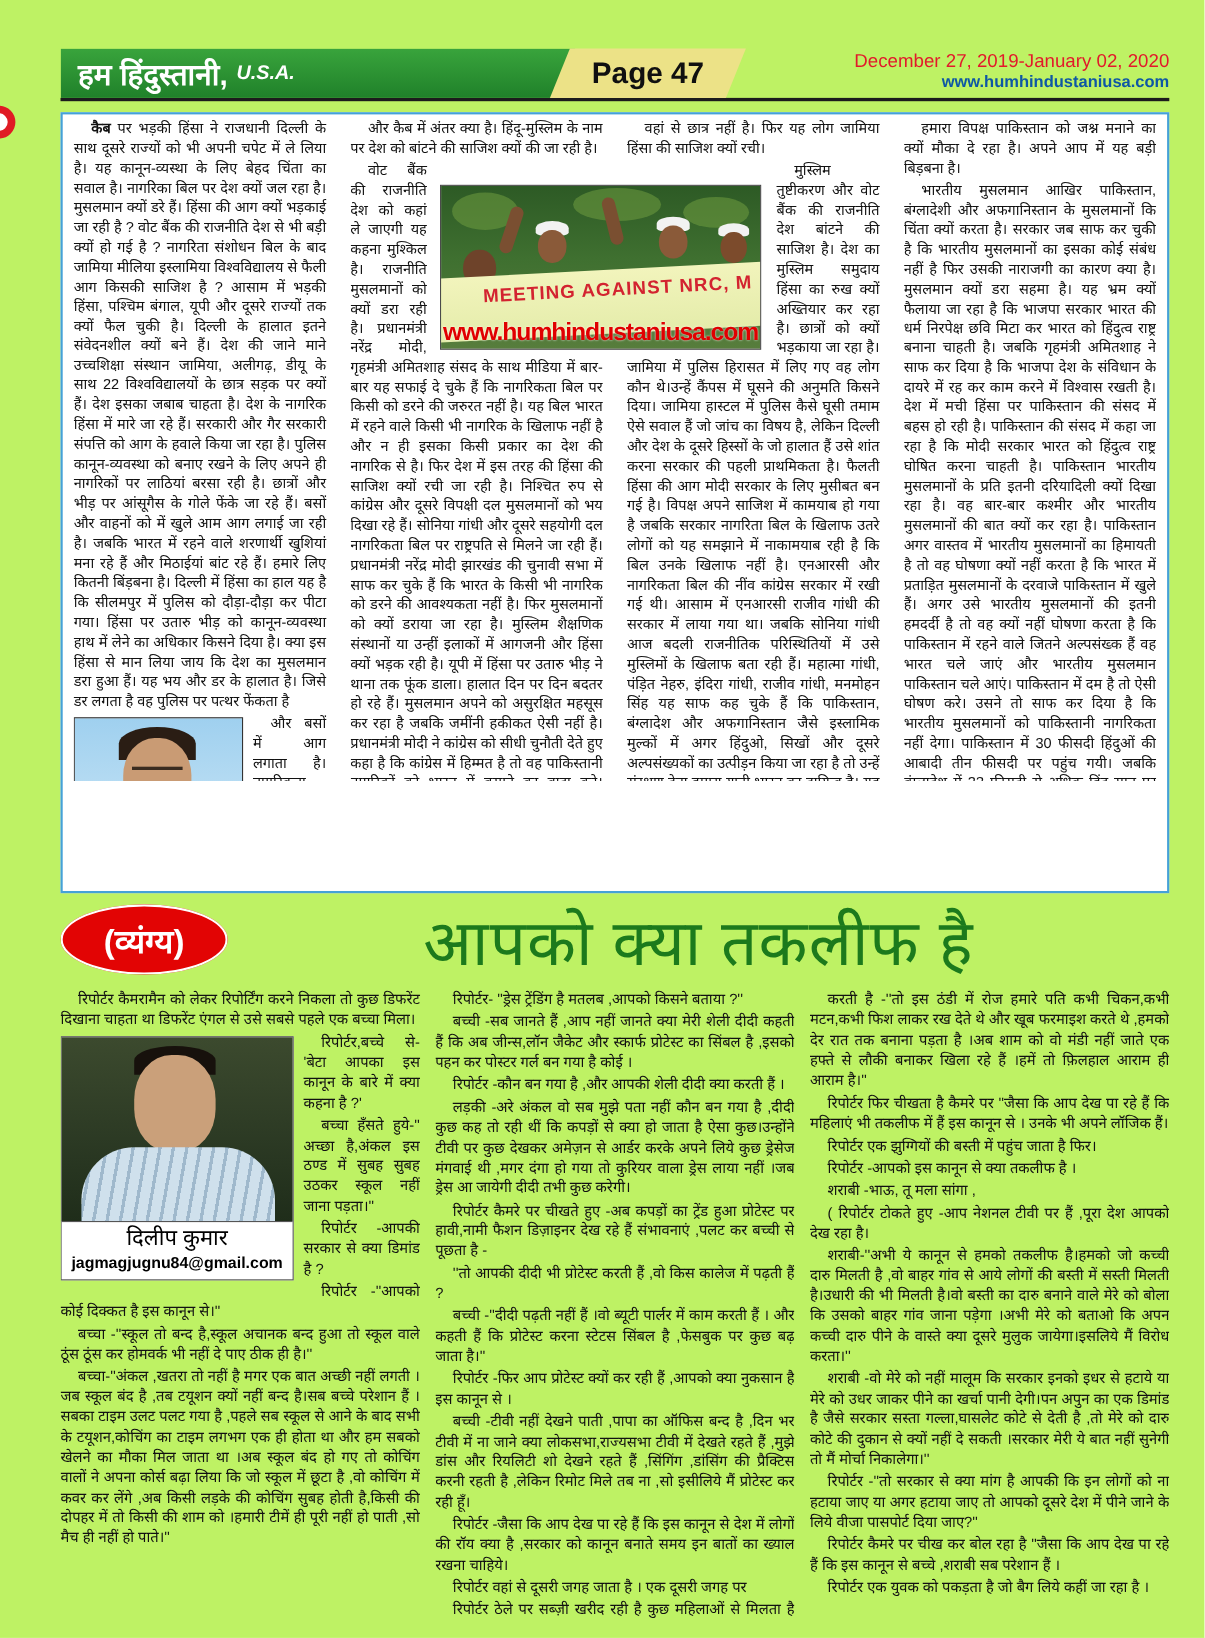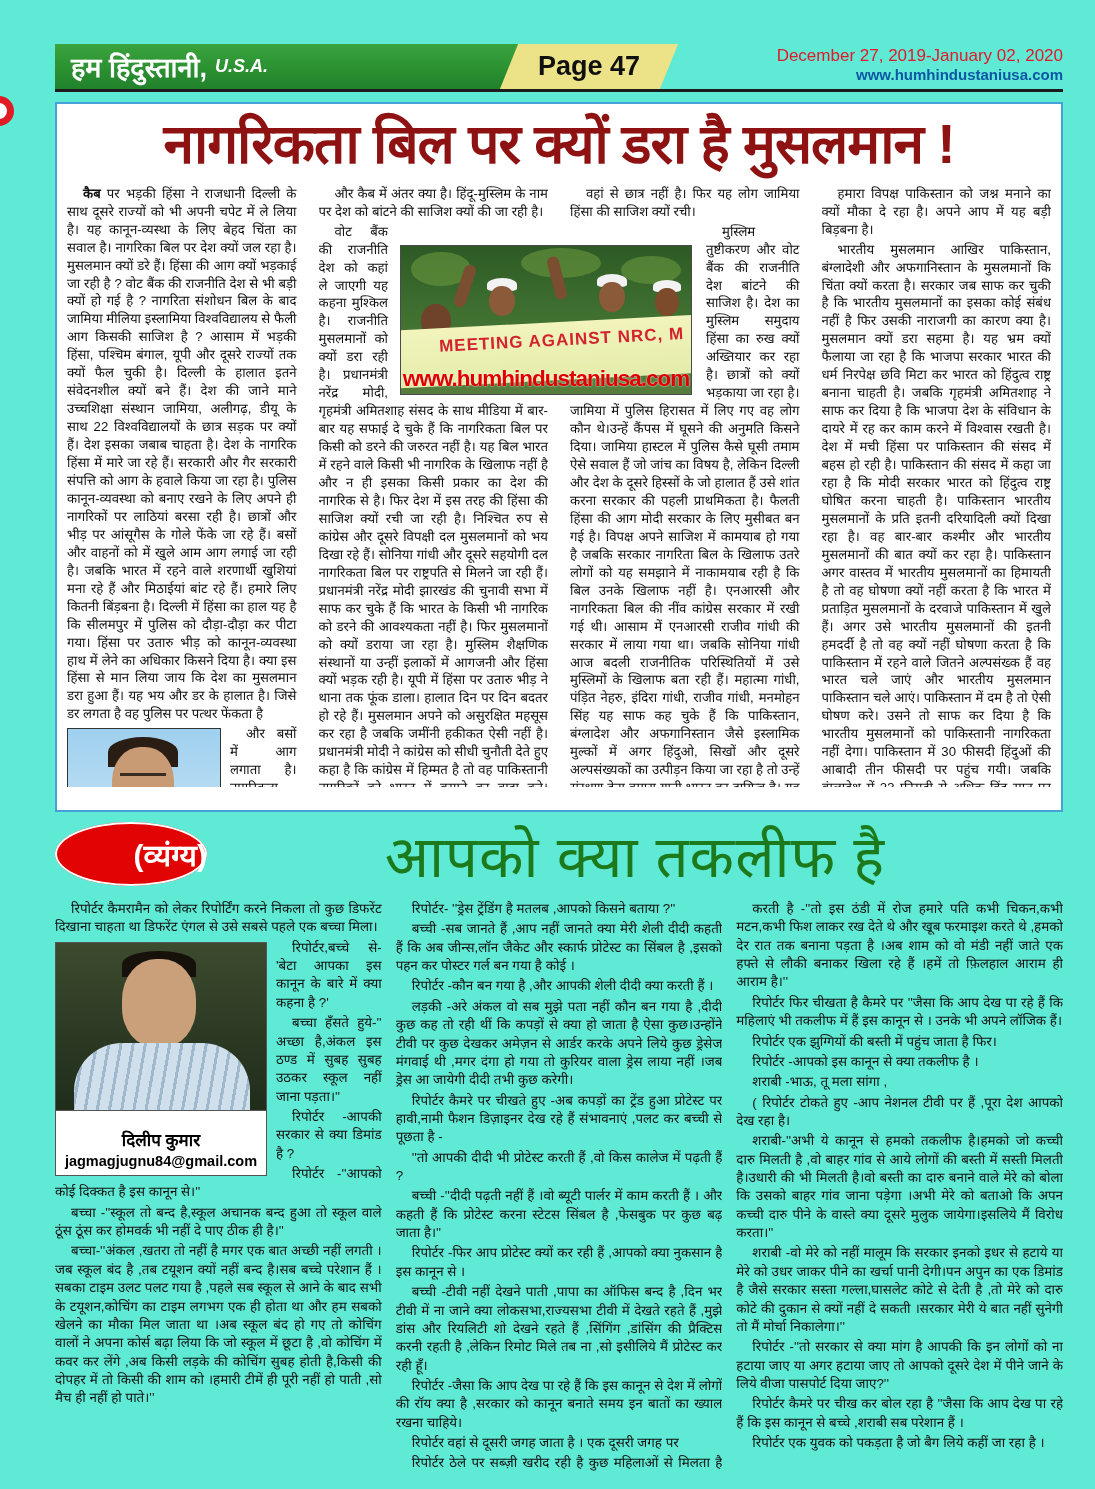--- a/index.html
+++ b/index.html
@@ -1,18 +1,18 @@
 <!DOCTYPE html>
 <html><head>
 <meta charset="utf-8">
 <style>
   * { margin:0; padding:0; box-sizing:border-box; }
   html,body { background:#ffffff; }
   body { width:1095px; height:1489px; position:relative; font-family:"Liberation Sans","DejaVu Sans",sans-serif; color:#111; }
-  .page { position:absolute; inset:0; overflow:hidden; background:#5eead4; }
+  .page { position:absolute; inset:0; overflow:hidden; background:#bef264; }
 
   
   .masthead { position:absolute; left:55px; top:44px; width:1008px; height:48px; border-bottom:3px solid #1c1c1c; display:flex; align-items:stretch; }
   .brand { width:468px; background:linear-gradient(#39a43c,#20812a); color:#fff; display:flex; align-items:center; padding-left:16px; clip-path:polygon(0 0,100% 0,calc(100% - 2px) 100%,0 100%); }
   .brand b { font-size:27px; font-weight:bold; }
   .brand i { font-size:18px; font-weight:bold; font-style:italic; margin-left:8px; }
   .page-tab { width:160px; background:#ece287; transform:skewX(-22deg); margin-left:-14px; display:flex; align-items:center; justify-content:center; }
   .page-tab span { transform:skewX(22deg); font-size:27px; font-weight:bold; color:#101010; }
   .issue-info { margin-left:auto; text-align:right; padding-top:2px; }
   .date-line { color:#e2192b; font-weight:normal; font-size:17px; }
@@ -41,32 +41,32 @@
   .ph-head { position:absolute; border-radius:48%; background:#8a5a39; }
   .ph-cap { position:absolute; background:#f2f2f2; border-radius:50% 50% 20% 20%; }
   .ph-arm { position:absolute; width:12px; height:44px; background:#7a4f31; border-radius:6px; transform:rotate(18deg); }
   .banner-strip { position:absolute; left:-8px; bottom:14px; width:115%; height:58px; background:linear-gradient(#f2f4bc,#e4ecaa); transform:rotate(-3deg); }
   .banner-text { position:absolute; left:38px; bottom:44px; width:260px; color:#d32330; font-weight:bold; font-size:17px; letter-spacing:1px; transform:rotate(-3deg); white-space:nowrap; }
   .wm-big { position:absolute; left:0; bottom:2px; width:100%; text-align:center; color:#e00000; font-weight:bold; font-size:22.5px; letter-spacing:-1px; text-shadow:0 0 2px #fff; }
 
   
   .art2 { position:absolute; left:55px; top:818px; width:1008px; height:664px; overflow:hidden; }
   .art2-head { display:flex; align-items:center; height:72px; }
-  .tag-oval { width:152px; height:64px; background:#e20404; border-radius:50%; display:flex; align-items:center; justify-content:flex-end; box-shadow:0 0 0 2px #fff inset; }
+  .tag-oval { width:152px; height:64px; background:#e20404; border-radius:50%; display:flex; align-items:center; justify-content:center; box-shadow:0 0 0 2px #fff inset; }
   .tag-oval span { color:#fff; font-weight:bold; font-size:30px; }
   .art2-headline { flex:1; text-align:center; color:#1c7a1c; font-weight:normal; font-size:58px; letter-spacing:1px; white-space:nowrap; overflow:hidden; }
-  .art2-cols { display:flex; gap:14px; margin-top:10px; height:574px;justify-content:flex-end; }
+  .art2-cols { display:flex; gap:14px; margin-top:10px; height:574px; }
   .col2 { flex:1 1 0; font-size:13.4px; line-height:1.37; text-align:justify; overflow:hidden; }
 
   .author-card2 { float:left; width:212px; margin:3px 9px 2px 0; text-align:center; border:1px solid #555; background:#fff; }
   .author-photo2 { position:relative; width:100%; height:168px; background:linear-gradient(#3c4a2e,#2c3a24 55%,#1f2d1a); overflow:hidden; border-bottom:1px solid #555; }
   .head2 { position:absolute; left:66px; top:16px; width:74px; height:88px; border-radius:46% 46% 44% 44%; background:#caa07a; }
   .hair2 { position:absolute; left:66px; top:8px; width:74px; height:26px; border-radius:50% 50% 0 0; background:#17110c; }
   .torso2 { position:absolute; left:18px; top:100px; width:176px; height:70px; border-radius:48px 48px 0 0; background:repeating-linear-gradient(100deg,#cfe0ec 0 9px,#9fb8cc 9px 12px); }
-  .a2-name { font-weight:bold; font-size:17px; color:#000; padding-top:18px; }
+  .a2-name { font-weight:normal; font-size:20px; color:#000; padding-top:2px; }
   .a2-email { font-weight:bold; font-size:14.5px; color:#000; padding-bottom:3px; }
 </style>
 </head>
 <body>
 
 <div class="page">
 
   <div class="edge-mark"></div>
 
   <div class="masthead">
@@ -77,21 +77,20 @@
     <div class="page-tab">
       <span>Page 47</span>
     </div>
     <div class="issue-info">
       <div class="date-line">December 27, 2019-January 02, 2020</div>
       <div class="site-line">www.humhindustaniusa.com</div>
     </div>
   </div>
 
   <div class="art1">
-    <div class="art1-headline">नागरिकता बिल पर क्यों डरा है मुसलमान !</div>
 
     <div class="art1-body">
 
       <div class="col">
         <p class="para"><b>कैब</b> <span>पर भड़की हिंसा ने राजधानी दिल्ली के साथ दूसरे राज्यों को भी अपनी चपेट में ले लिया है। यह कानून-व्यस्था के लिए बेहद चिंता का सवाल है। नागरिका बिल पर देश क्यों जल रहा है। मुसलमान क्यों डरे हैं। हिंसा की आग क्यों भड़काई जा रही है ? वोट बैंक की राजनीति देश से भी बड़ी क्यों हो गई है ? नागरिता संशोधन बिल के बाद जामिया मीलिया इस्लामिया विश्वविद्यालय से फैली आग किसकी साजिश है ? आसाम में भड़की हिंसा, पश्चिम बंगाल, यूपी और दूसरे राज्यों तक क्यों फैल चुकी है। दिल्ली के हालात इतने संवेदनशील क्यों बने हैं। देश की जाने माने उच्चशिक्षा संस्थान जामिया, अलीगढ़, डीयू के साथ 22 विश्वविद्यालयों के छात्र सड़क पर क्यों हैं। देश इसका जबाब चाहता है। देश के नागरिक हिंसा में मारे जा रहे हैं। सरकारी और गैर सरकारी संपत्ति को आग के हवाले किया जा रहा है। पुलिस कानून-व्यवस्था को बनाए रखने के लिए अपने ही नागरिकों पर लाठियां बरसा रही है। छात्रों और भीड़ पर आंसूगैस के गोले फेंके जा रहे हैं। बसों और वाहनों को में खुले आम आग लगाई जा रही है। जबकि भारत में रहने वाले शरणार्थी खुशियां मना रहे हैं और मिठाईयां बांट रहे हैं। हमारे लिए कितनी बिंड़बना है। दिल्ली में हिंसा का हाल यह है कि सीलमपुर में पुलिस को दौड़ा-दौड़ा कर पीटा गया। हिंसा पर उतारु भीड़ को कानून-व्यवस्था हाथ में लेने का अधिकार किसने दिया है। क्या इस हिंसा से मान लिया जाय कि देश का मुसलमान डरा हुआ हैं। यह भय और डर के हालात है। जिसे डर लगता है वह पुलिस पर पत्थर फेंकता है</span></p>
         <div class="author-card">
           <div class="author-photo">
             <div class="hair1"></div>
             <div class="head1"></div>
             <div class="glasses"></div>

